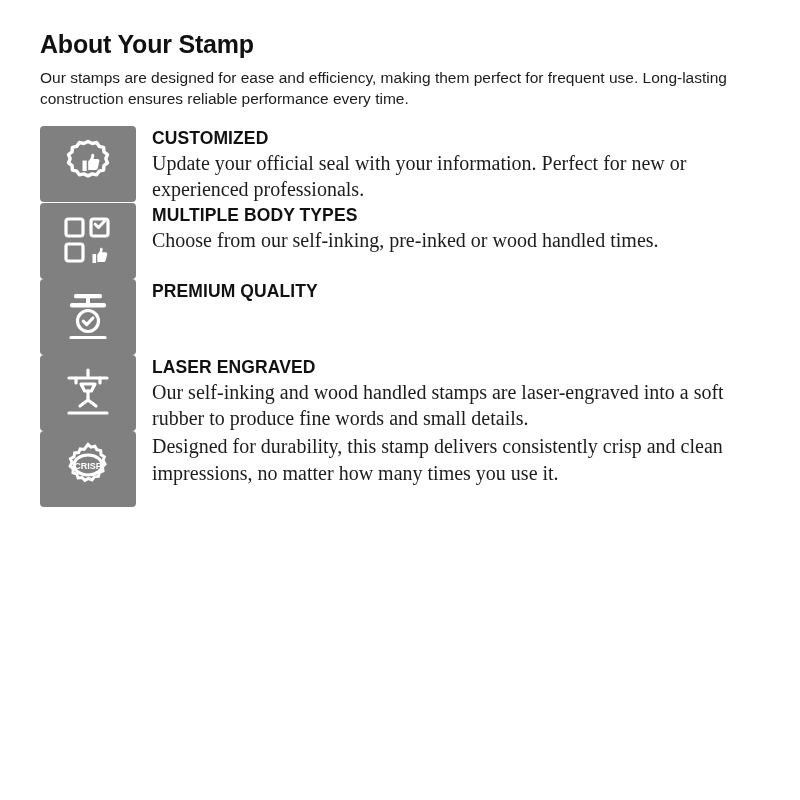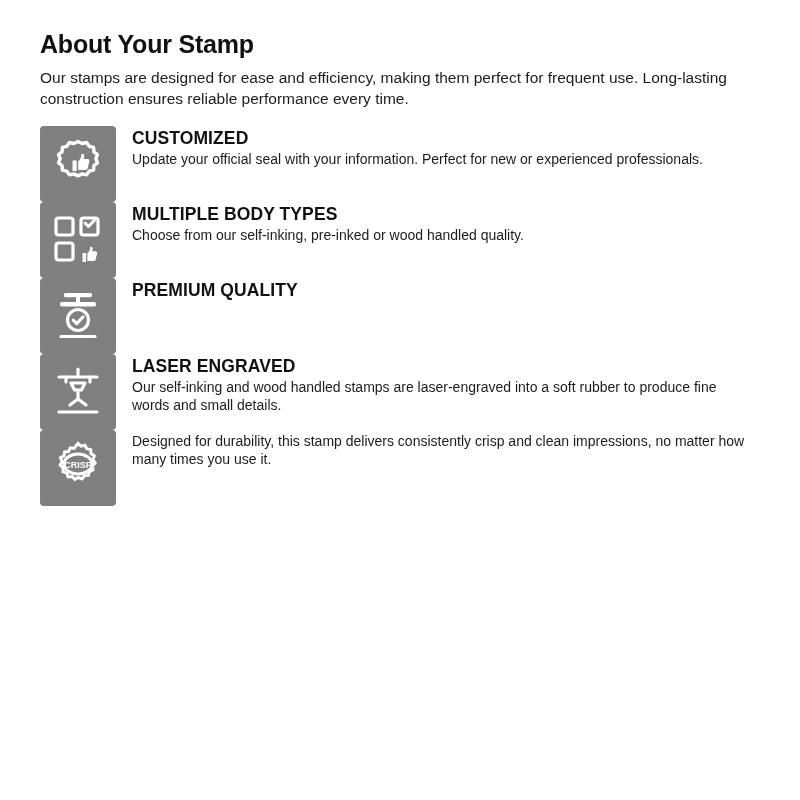--- a/index.html
+++ b/index.html
@@ -39,45 +39,46 @@
     flex-direction: column;
     gap: 0;
   }
   .feature {
     display: flex;
     align-items: flex-start;
     gap: 16px;
   }
   .icon-box {
     flex: 0 0 auto;
-    width: 76px;
+    width: 96px;
     height: 76px;
     background: #808080;
     border-radius: 4px;
     display: flex;
     align-items: center;
     justify-content: center;
   }
   .icon-box svg { display: block; }
   .feature-text {
     padding-top: 2px;
   }
   .feature-title {
     font-size: 17.5px;
     font-weight: bold;
     letter-spacing: 0.1px;
     margin: 0 0 1px 0;
     color: #111111;
   }
   .feature-desc {
-    font-size: 14px;
+    font-size: 20px;
     line-height: 1.32;
     color: #1c1c1c;
     max-width: 620px;
     margin: 0;
+    font-family: Liberation Serif, serif;
   }
 </style>
 </head>
 <body>
 
 <div class="page">
 
   <h1 class="page-title">About Your Stamp</h1>
   <p class="intro">Our stamps are designed for ease and efficiency, making them perfect for frequent use. Long-lasting construction ensures reliable performance every time.</p>
 
@@ -111,21 +112,21 @@
             <path d="M34.2 10.2l3.3 3.3 6.0-6.2" stroke-width="3"></path>
           </g>
           <g fill="#ffffff">
             <path d="M31.5 40.0h3.6v9.0h-3.6z"></path>
             <path d="M36.3 40.4c0.9-0.9 2.1-2.3 2.5-3.5 0.3-0.9 0.1-2.0 0.5-2.6 0.6-0.8 2.0-0.5 2.3 0.6 0.3 1.1-0.3 2.6-0.6 3.4h3.6c1.1 0 1.8 1.0 1.6 1.9l-1.5 6.3c-0.2 0.9-0.9 1.5-1.8 1.5h-6.6z"></path>
           </g>
         </svg>
       </div>
       <div class="feature-text">
         <h2 class="feature-title">MULTIPLE BODY TYPES</h2>
-        <p class="feature-desc">Choose from our self-inking, pre-inked or wood handled quality.</p>
+        <p class="feature-desc">Choose from our self-inking, pre-inked or wood handled times.</p>
       </div>
     </div>
 
     <div class="feature">
       <div class="icon-box">
         <svg width="54" height="54" viewBox="0 0 54 54" aria-hidden="true">
           <g fill="#ffffff">
             <rect x="13" y="4" width="28" height="4.2" rx="1.6"></rect>
             <rect x="25" y="8" width="4" height="5"></rect>
             <rect x="9" y="13" width="36" height="4.6" rx="1.8"></rect>

